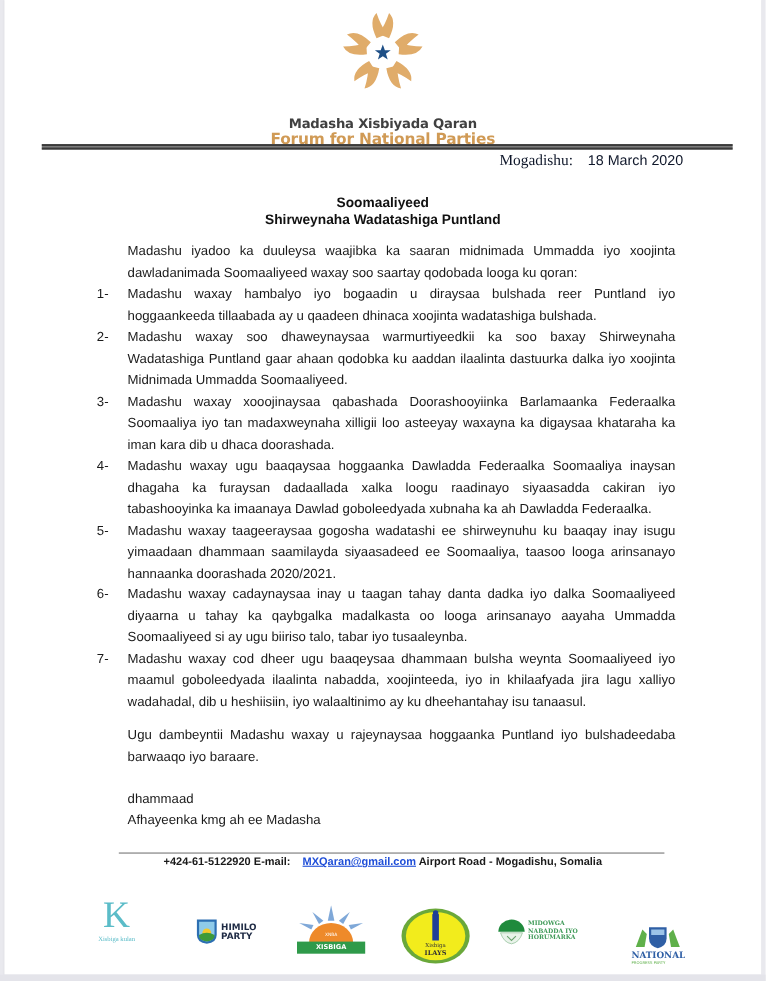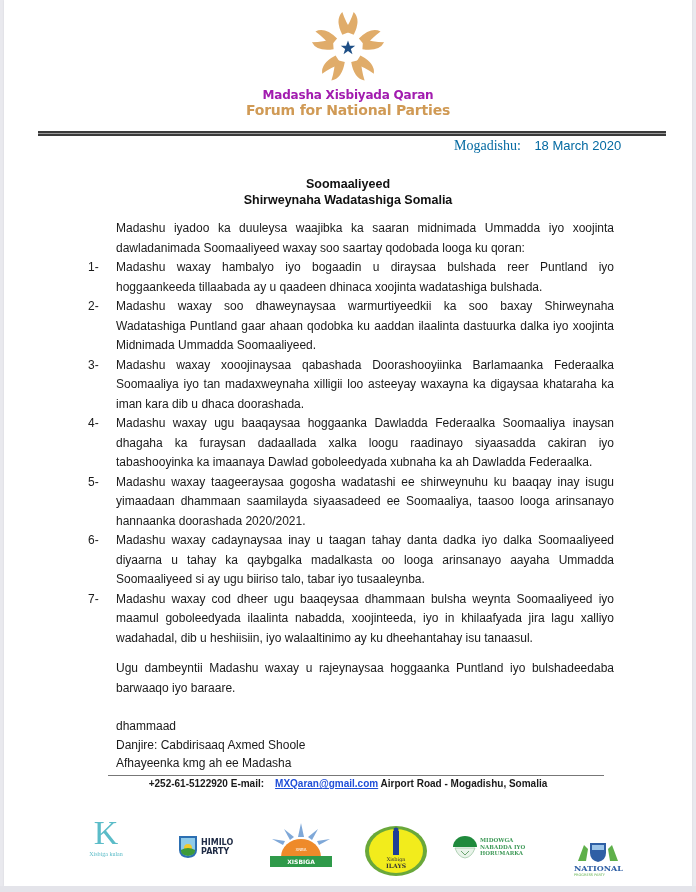--- a/index.html
+++ b/index.html
@@ -13,34 +13,34 @@
     position: absolute; left: 4px; top: 0; width: 688px; height: 886px;
     background: #ffffff;
     box-shadow: 0 0 2px rgba(0,0,0,0.08);
   }
   .logo {
     position: absolute; left: 0; right: 0; top: 10px; text-align: center;
   }
   .logo svg { display: block; margin: 0 auto; }
   .org-name {
     font-family: "DejaVu Sans", sans-serif; font-weight: bold;
-    font-size: 12px; color: #a21caf; letter-spacing: -0.2px; margin-top: 2px;
+    font-size: 12px; color: #404040; letter-spacing: -0.2px; margin-top: 19px;
   }
   .org-name-en {
     font-family: "DejaVu Sans", sans-serif; font-weight: bold;
     font-size: 14px; color: #d09a55; letter-spacing: -0.2px;
   }
   .header-rule {
     position: absolute; left: 34px; top: 131px; width: 628px; height: 5px;
     border-top: 2px solid #3a3a3a; border-bottom: 2px solid #3a3a3a;
     background: #9a9a9a; box-sizing: border-box;
   }
   .dateline {
     position: absolute; left: 450px; top: 138px;
-    font-family: "Liberation Serif", serif; font-size: 14px; color: #0369a1;
+    font-family: "Liberation Serif", serif; font-size: 14px; color: #0f172a;
   }
   .dateline .date { font-family: "Liberation Sans", sans-serif; font-size: 13px; margin-left: 10px; }
   .title {
     position: absolute; left: 0; right: 0; top: 176px; text-align: center;
     font-weight: bold; font-size: 12.5px; line-height: 16px; color: #111;
   }
   .body {
     position: absolute; left: 112px; top: 218px; width: 498px;
     font-size: 12px; line-height: 19.5px; color: #1a1a1a;
     text-align: justify;
@@ -100,46 +100,45 @@
 
   <div class="header-rule"></div>
 
   <div class="dateline">
     <span>Mogadishu:</span>
     <span class="date">18 March 2020</span>
   </div>
 
   <div class="title">
     <div>Soomaaliyeed</div>
-    <div>Shirweynaha Wadatashiga Somalia</div>
+    <div>Shirweynaha Wadatashiga Puntland</div>
   </div>
 
   <div class="body">
     <p style="margin-top:1px;">Madashu iyadoo ka duuleysa waajibka ka saaran midnimada Ummadda iyo xoojinta dawladanimada Soomaaliyeed waxay soo saartay qodobada looga ku qoran:</p>
     <ol class="points indent-list" style="margin-left:-28px; width:526px;">
       <li><span class="num">1-</span><span>Madashu waxay hambalyo iyo bogaadin u diraysaa bulshada reer Puntland iyo hoggaankeeda tillaabada ay u qaadeen dhinaca xoojinta wadatashiga bulshada.</span></li>
       <li><span class="num">2-</span><span>Madashu waxay soo dhaweynaysaa warmurtiyeedkii ka soo baxay Shirweynaha Wadatashiga Puntland gaar ahaan qodobka ku aaddan ilaalinta dastuurka dalka iyo xoojinta Midnimada Ummadda Soomaaliyeed.</span></li>
       <li><span class="num">3-</span><span>Madashu waxay xooojinaysaa qabashada Doorashooyiinka Barlamaanka Federaalka Soomaaliya iyo tan madaxweynaha  xilligii loo asteeyay waxayna ka digaysaa khataraha ka iman kara dib u dhaca doorashada.</span></li>
       <li><span class="num">4-</span><span>Madashu waxay ugu baaqaysaa hoggaanka Dawladda Federaalka Soomaaliya inaysan dhagaha ka furaysan dadaallada xalka loogu raadinayo siyaasadda cakiran iyo tabashooyinka ka imaanaya Dawlad goboleedyada xubnaha ka ah Dawladda Federaalka.</span></li>
       <li><span class="num">5-</span><span>Madashu waxay taageeraysaa gogosha wadatashi ee shirweynuhu ku baaqay inay isugu yimaadaan dhammaan saamilayda siyaasadeed ee Soomaaliya, taasoo looga arinsanayo hannaanka doorashada 2020/2021.</span></li>
       <li><span class="num">6-</span><span>Madashu waxay cadaynaysaa inay u taagan tahay danta dadka iyo dalka Soomaaliyeed diyaarna u tahay ka qaybgalka madalkasta oo looga arinsanayo aayaha Ummadda Soomaaliyeed si ay ugu biiriso talo, tabar iyo tusaaleynba.</span></li>
       <li><span class="num">7-</span><span>Madashu waxay cod dheer ugu baaqeysaa dhammaan bulsha weynta Soomaaliyeed iyo maamul goboleedyada ilaalinta nabadda, xoojinteeda, iyo in khilaafyada jira lagu xalliyo wadahadal, dib u heshiisiin,  iyo walaaltinimo ay ku dheehantahay isu tanaasul.</span></li>
     </ol>
     <p class="closing">Ugu dambeyntii Madashu waxay u rajeynaysaa hoggaanka Puntland iyo bulshadeedaba  barwaaqo iyo baraare.</p>
     <div class="sign" style="margin-top:19px;">
       <div>dhammaad</div>
-      <div>Danjire: Cabdirisaaq Axmed Shoole</div>
       <div>Afhayeenka kmg ah ee Madasha</div>
     </div>
   </div>
 
   <div class="footer-rule"></div>
 
   <div class="contact">
-    <span>+252-61-5122920</span>
+    <span>+424-61-5122920</span>
     <span>E-mail:</span><a>MXQaran@gmail.com</a>
     <span>Airport Road - Mogadishu, Somalia</span>
   </div>
 
   <div class="partners">
 
     <div class="partner" style="left:80px; top:10px; width:44px; text-align:center;">
       <div style="font-family:'Liberation Serif',serif; font-size:34px; color:#5bbcc8; line-height:36px;">K</div>
       <div style="font-family:'Liberation Serif',serif; font-size:6px; color:#5bbcc8;">Xisbiga kulan</div>
     </div>

